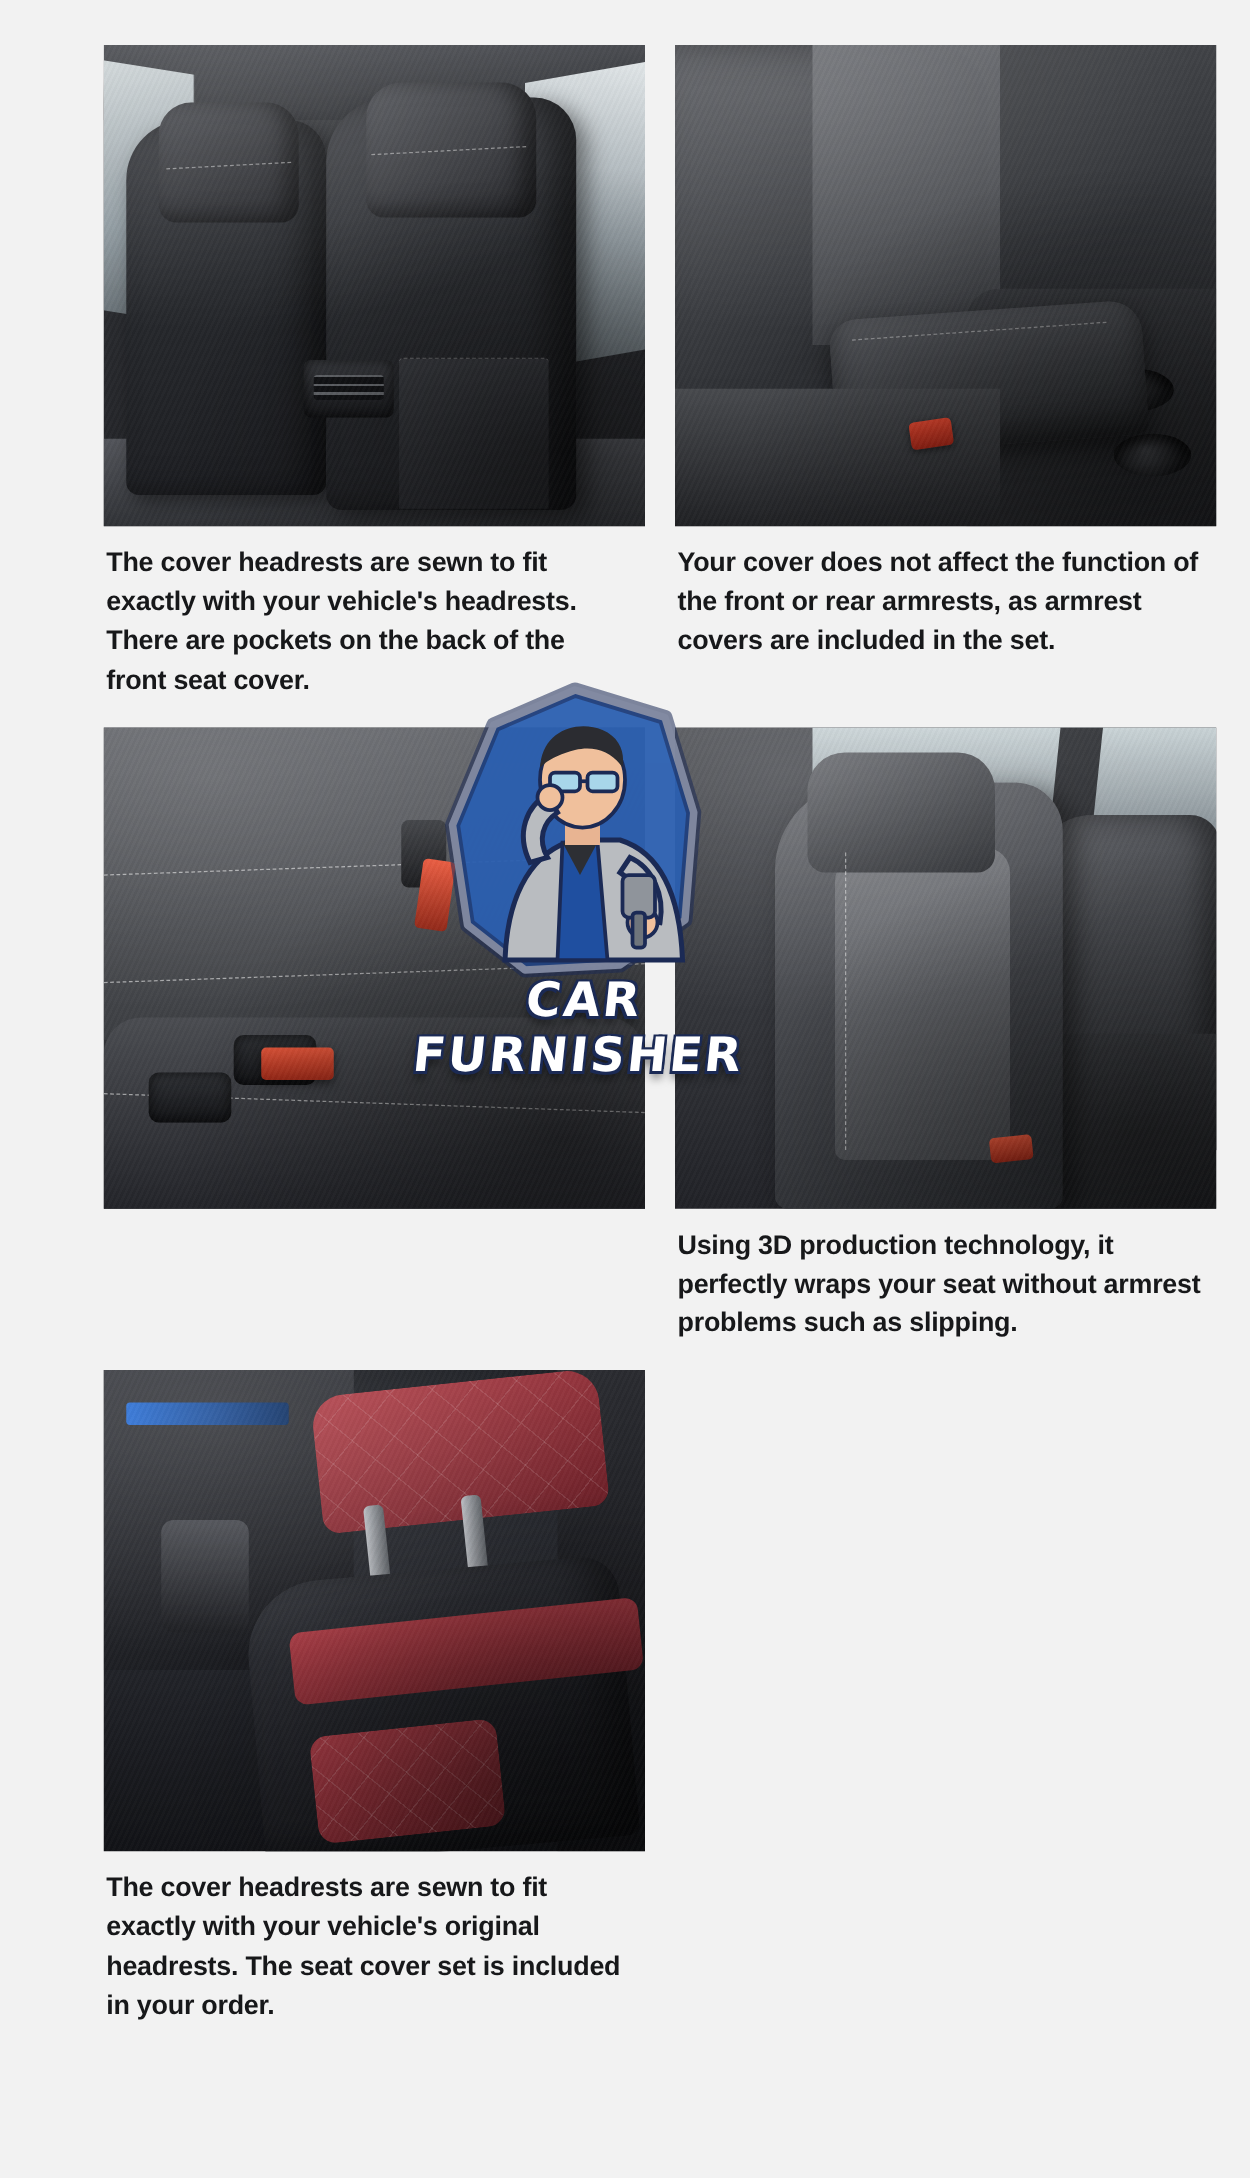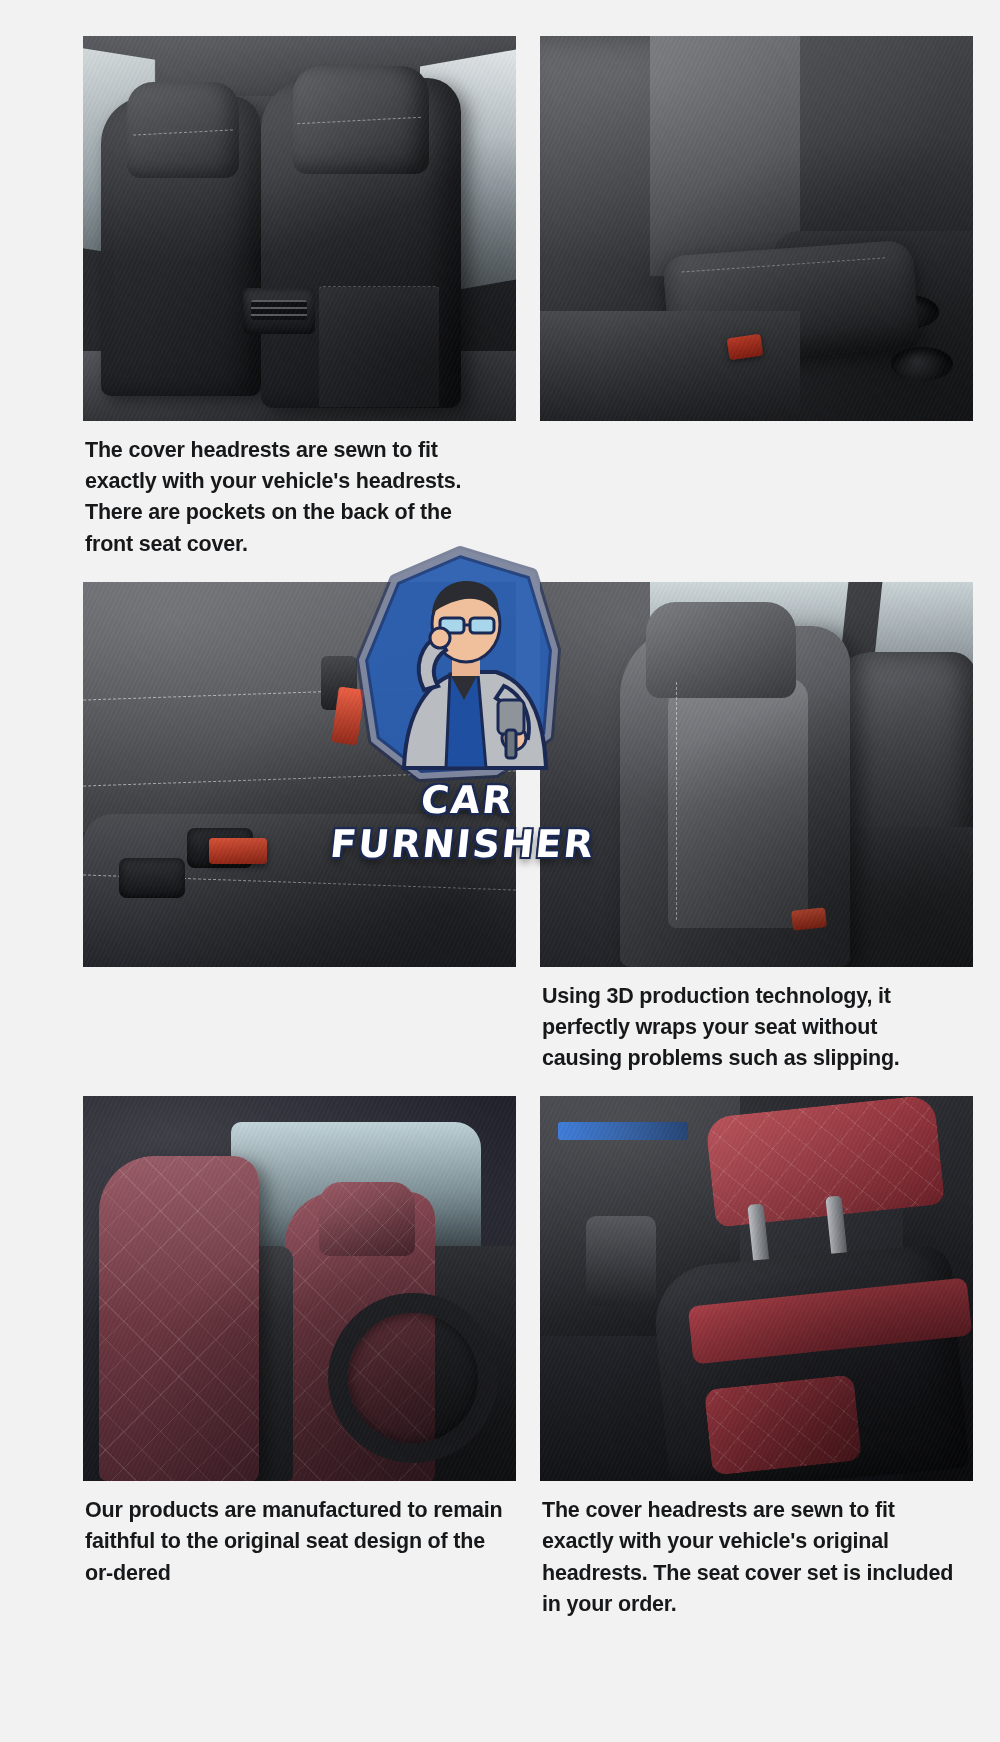--- a/index.html
+++ b/index.html
@@ -470,20 +470,21 @@
         <div class="suede"></div>
         <div class="console"></div>
         <div class="cup1"></div>
         <div class="cup2"></div>
         <div class="armrest"></div>
         <div class="floor"></div>
         <div class="buckle"></div>
         <div class="sheen"></div>
         <div class="grain"></div>
       </div>
+      <div class="caption">Your cover does not affect the function of the front or rear armrests, as armrest covers are included in the set.</div>
     </div>
 
     <div class="cell">
       <div class="row-gap"></div>
       <div class="photo p3">
         <div class="bench"></div>
         <div class="seam1"></div>
         <div class="seam2"></div>
         <div class="cushion"></div>
         <div class="seam3"></div>
@@ -505,38 +506,23 @@
         <div class="seat-back"></div>
         <div class="console2"></div>
         <div class="seat-front"></div>
         <div class="suede-panel"></div>
         <div class="headrest"></div>
         <div class="stitchv"></div>
         <div class="buckle2"></div>
         <div class="sheen"></div>
         <div class="grain"></div>
       </div>
-      <div class="caption">Using 3D production technology, it perfectly wraps your seat without causing problems such as slipping.</div>
+      <div class="caption">Using 3D production technology, it perfectly wraps your seat without armrest problems such as slipping.</div>
     </div>
 
-    <div class="cell">
-      <div class="row-gap"></div>
-      <div class="photo p5">
-        <div class="win"></div>
-        <div class="dash"></div>
-        <div class="quilt-r"></div>
-        <div class="hr5"></div>
-        <div class="lt-black"></div>
-        <div class="quilt-l"></div>
-        <div class="wheel"></div>
-        <div class="sheen"></div>
-        <div class="grain"></div>
-      </div>
-      <div class="caption">Our products are manufactured to remain faithful to the original seat design of the or-dered</div>
-    </div>
 
     <div class="cell">
       <div class="row-gap"></div>
       <div class="photo p6">
         <div class="door"></div>
         <div class="dashb"></div>
         <div class="ledblue"></div>
         <div class="gear"></div>
         <div class="hr-red"></div>
         <div class="post1"></div>

